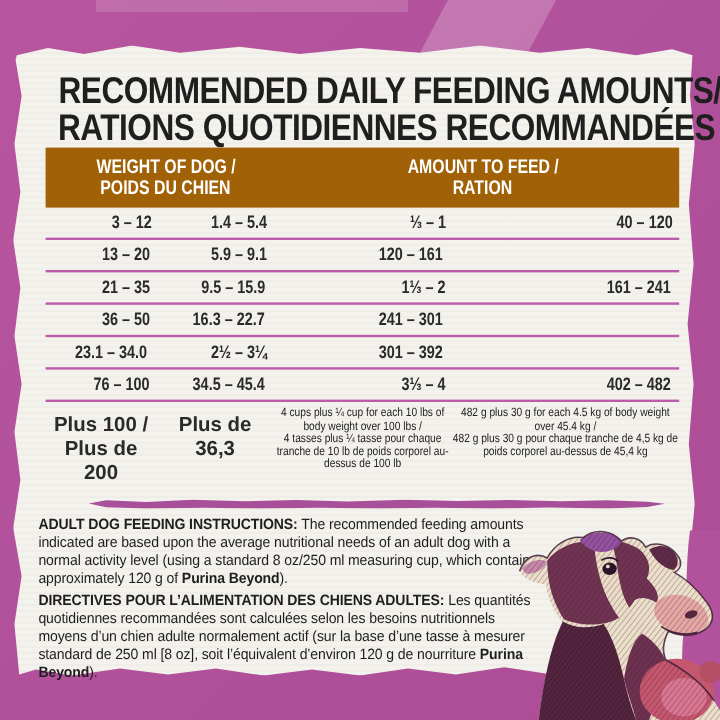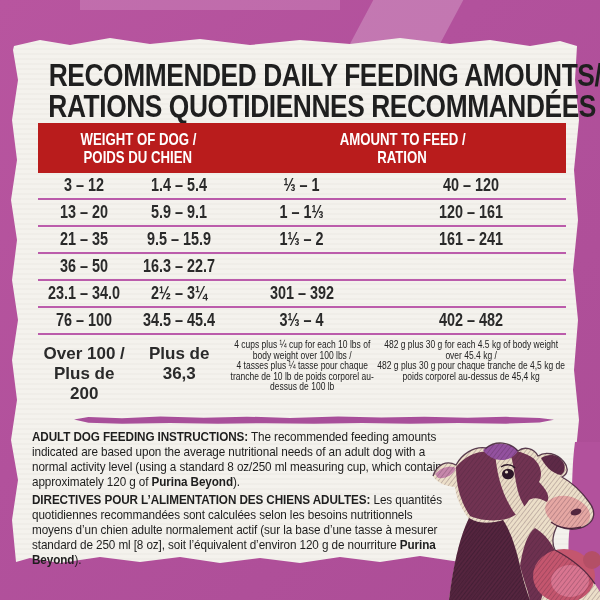--- a/index.html
+++ b/index.html
@@ -40,29 +40,29 @@
   .cx{display:inline-block;transform:scaleX(.8);transform-origin:50% 50%;white-space:nowrap;}
   .cx85{display:inline-block;transform:scaleX(.85);transform-origin:50% 50%;white-space:nowrap;}
   
   .title{
     position:absolute;top:60px;left:0;right:22px;text-align:center;
     color:#1f1f1f;font-weight:700;font-size:31px;line-height:31px;letter-spacing:-.5px;
   }
   
   .feed-table{position:absolute;left:38px;top:123px;width:528px;color:#2a2a2a;}
   .thead{
-    background:#b91c1c;color:#fff;padding:8px 0 7px;
+    background:#a16207;color:#fff;padding:8px 0 7px;
   }
   .thead-groups{display:grid;grid-template-columns:38% 62%;text-align:center;
     font-weight:700;font-size:16.5px;line-height:17.5px;}
   .thead-cols{display:grid;grid-template-columns:17.5% 18.5% 28% 36%;text-align:center;
     font-weight:700;font-size:17px;line-height:18px;margin-top:5px;}
   .trow{
-    display:grid;grid-template-columns:17.5% 18.5% 28% 36%;text-align:center;
-    height:25px;line-height:25px;font-weight:700;font-size:18px;
+    display:grid;grid-template-columns:17.5% 18.5% 28% 36%;text-align:right;
+    height:25px;line-height:25px;font-weight:700;font-size:15px;
     border-bottom:2px solid #bb5cab;
   }
   .trow:first-of-type{border-top:none;}
   .over-row{
     display:grid;grid-template-columns:17.5% 18.5% 28% 36%;text-align:center;
     padding:5px 0 4px;min-height:64px;align-items:start;
   }
   .over-big{font-weight:700;font-size:17px;line-height:20px;padding-top:4px;}
   .over-big span{display:block;}
   .over-small{font-weight:400;font-size:10px;line-height:10.6px;color:#222;}
@@ -116,48 +116,48 @@
 
   <div class="trow">
     <div><span class="cx">3 – 12</span></div>
     <div><span class="cx">1.4 – 5.4</span></div>
     <div><span class="cx">⅓ – 1</span></div>
     <div><span class="cx">40 – 120</span></div>
   </div>
   <div class="trow">
     <div><span class="cx">13 – 20</span></div>
     <div><span class="cx">5.9 – 9.1</span></div>
-    <div><span class="cx">1 – 1⅓</span></div>
     <div><span class="cx">120 – 161</span></div>
   </div>
   <div class="trow">
     <div><span class="cx">21 – 35</span></div>
     <div><span class="cx">9.5 – 15.9</span></div>
     <div><span class="cx">1⅓ – 2</span></div>
     <div><span class="cx">161 – 241</span></div>
   </div>
   <div class="trow">
     <div><span class="cx">36 – 50</span></div>
     <div><span class="cx">16.3 – 22.7</span></div>
+    <div><span class="cx">241 – 301</span></div>
   </div>
   <div class="trow">
     <div><span class="cx">23.1 – 34.0</span></div>
     <div><span class="cx">2½ – 3¼</span></div>
     <div><span class="cx">301 – 392</span></div>
   </div>
   <div class="trow">
     <div><span class="cx">76 – 100</span></div>
     <div><span class="cx">34.5 – 45.4</span></div>
     <div><span class="cx">3⅓ – 4</span></div>
     <div><span class="cx">402 – 482</span></div>
   </div>
 
   <div class="over-row">
     <div class="over-big">
-      <span>Over 100 /</span>
+      <span>Plus 100 /</span>
       <span>Plus de 200</span>
     </div>
     <div class="over-big">
       <span>Plus de 36,3</span>
     </div>
     <div class="over-small">
       <span class="smallblock">4 cups plus ¼ cup for each 10 lbs of body weight over 100 lbs /</span>
       <span class="smallblock">4 tasses plus ¼ tasse pour chaque tranche de 10 lb de poids corporel au-dessus de 100 lb</span>
     </div>
     <div class="over-small">

